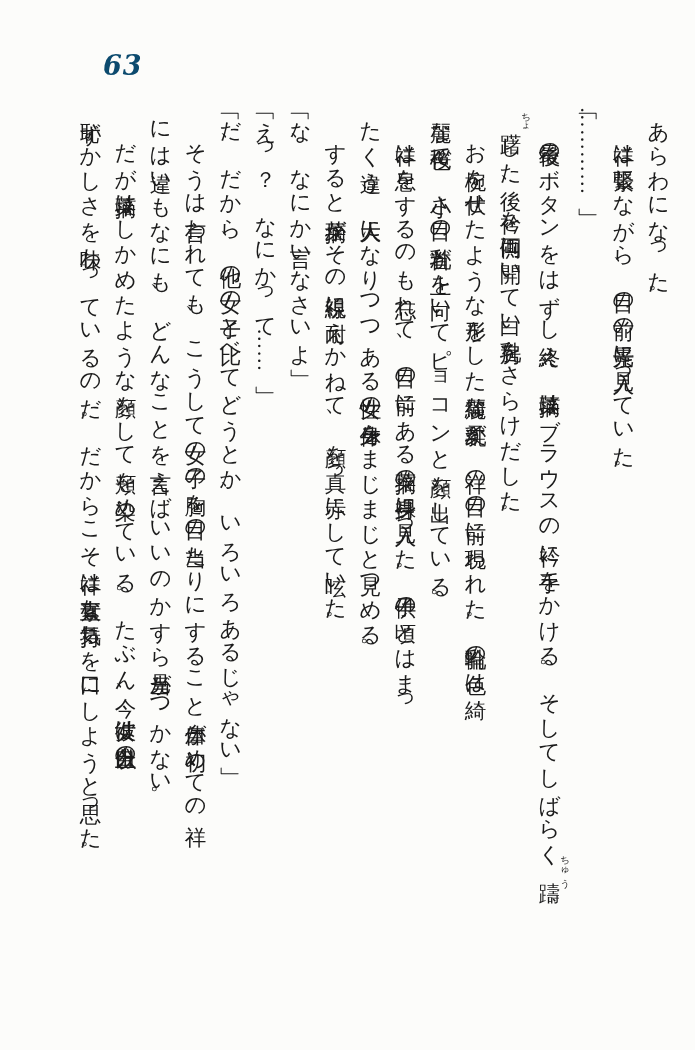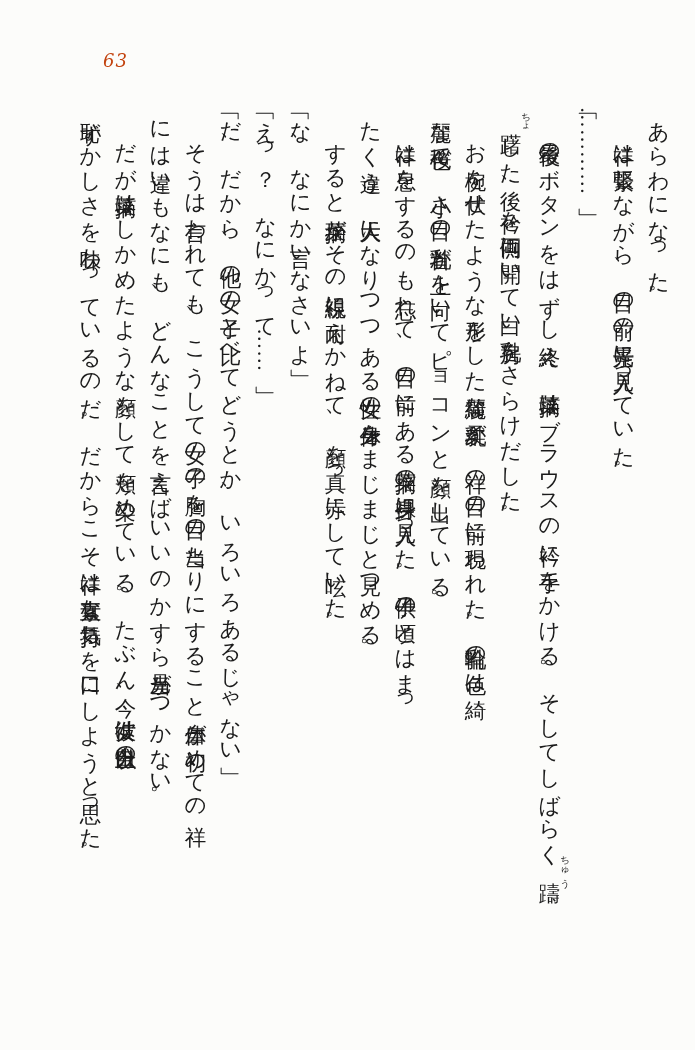--- a/index.html
+++ b/index.html
@@ -15,25 +15,26 @@
     font-family: "Liberation Serif", "DejaVu Serif", serif;
   }
   .page {
     position: absolute;
     inset: 0;
   }
   .page-number {
     position: absolute;
     left: 103px;
     top: 50px;
-    font-size: 18px;
+    font-size: 27px;
     font-style: italic;
     letter-spacing: 1px;
-    color: #c2410c;
+    color: #0c4a6e;
     font-family: "DejaVu Serif", "Liberation Serif", serif;
+    font-weight: bold;
   }
   .text-area {
     position: absolute;
     top: 106px;
     right: 20px;
     height: 885px;
     writing-mode: vertical-rl;
     -webkit-writing-mode: vertical-rl;
     text-orientation: mixed;
     font-size: 21.5px;

